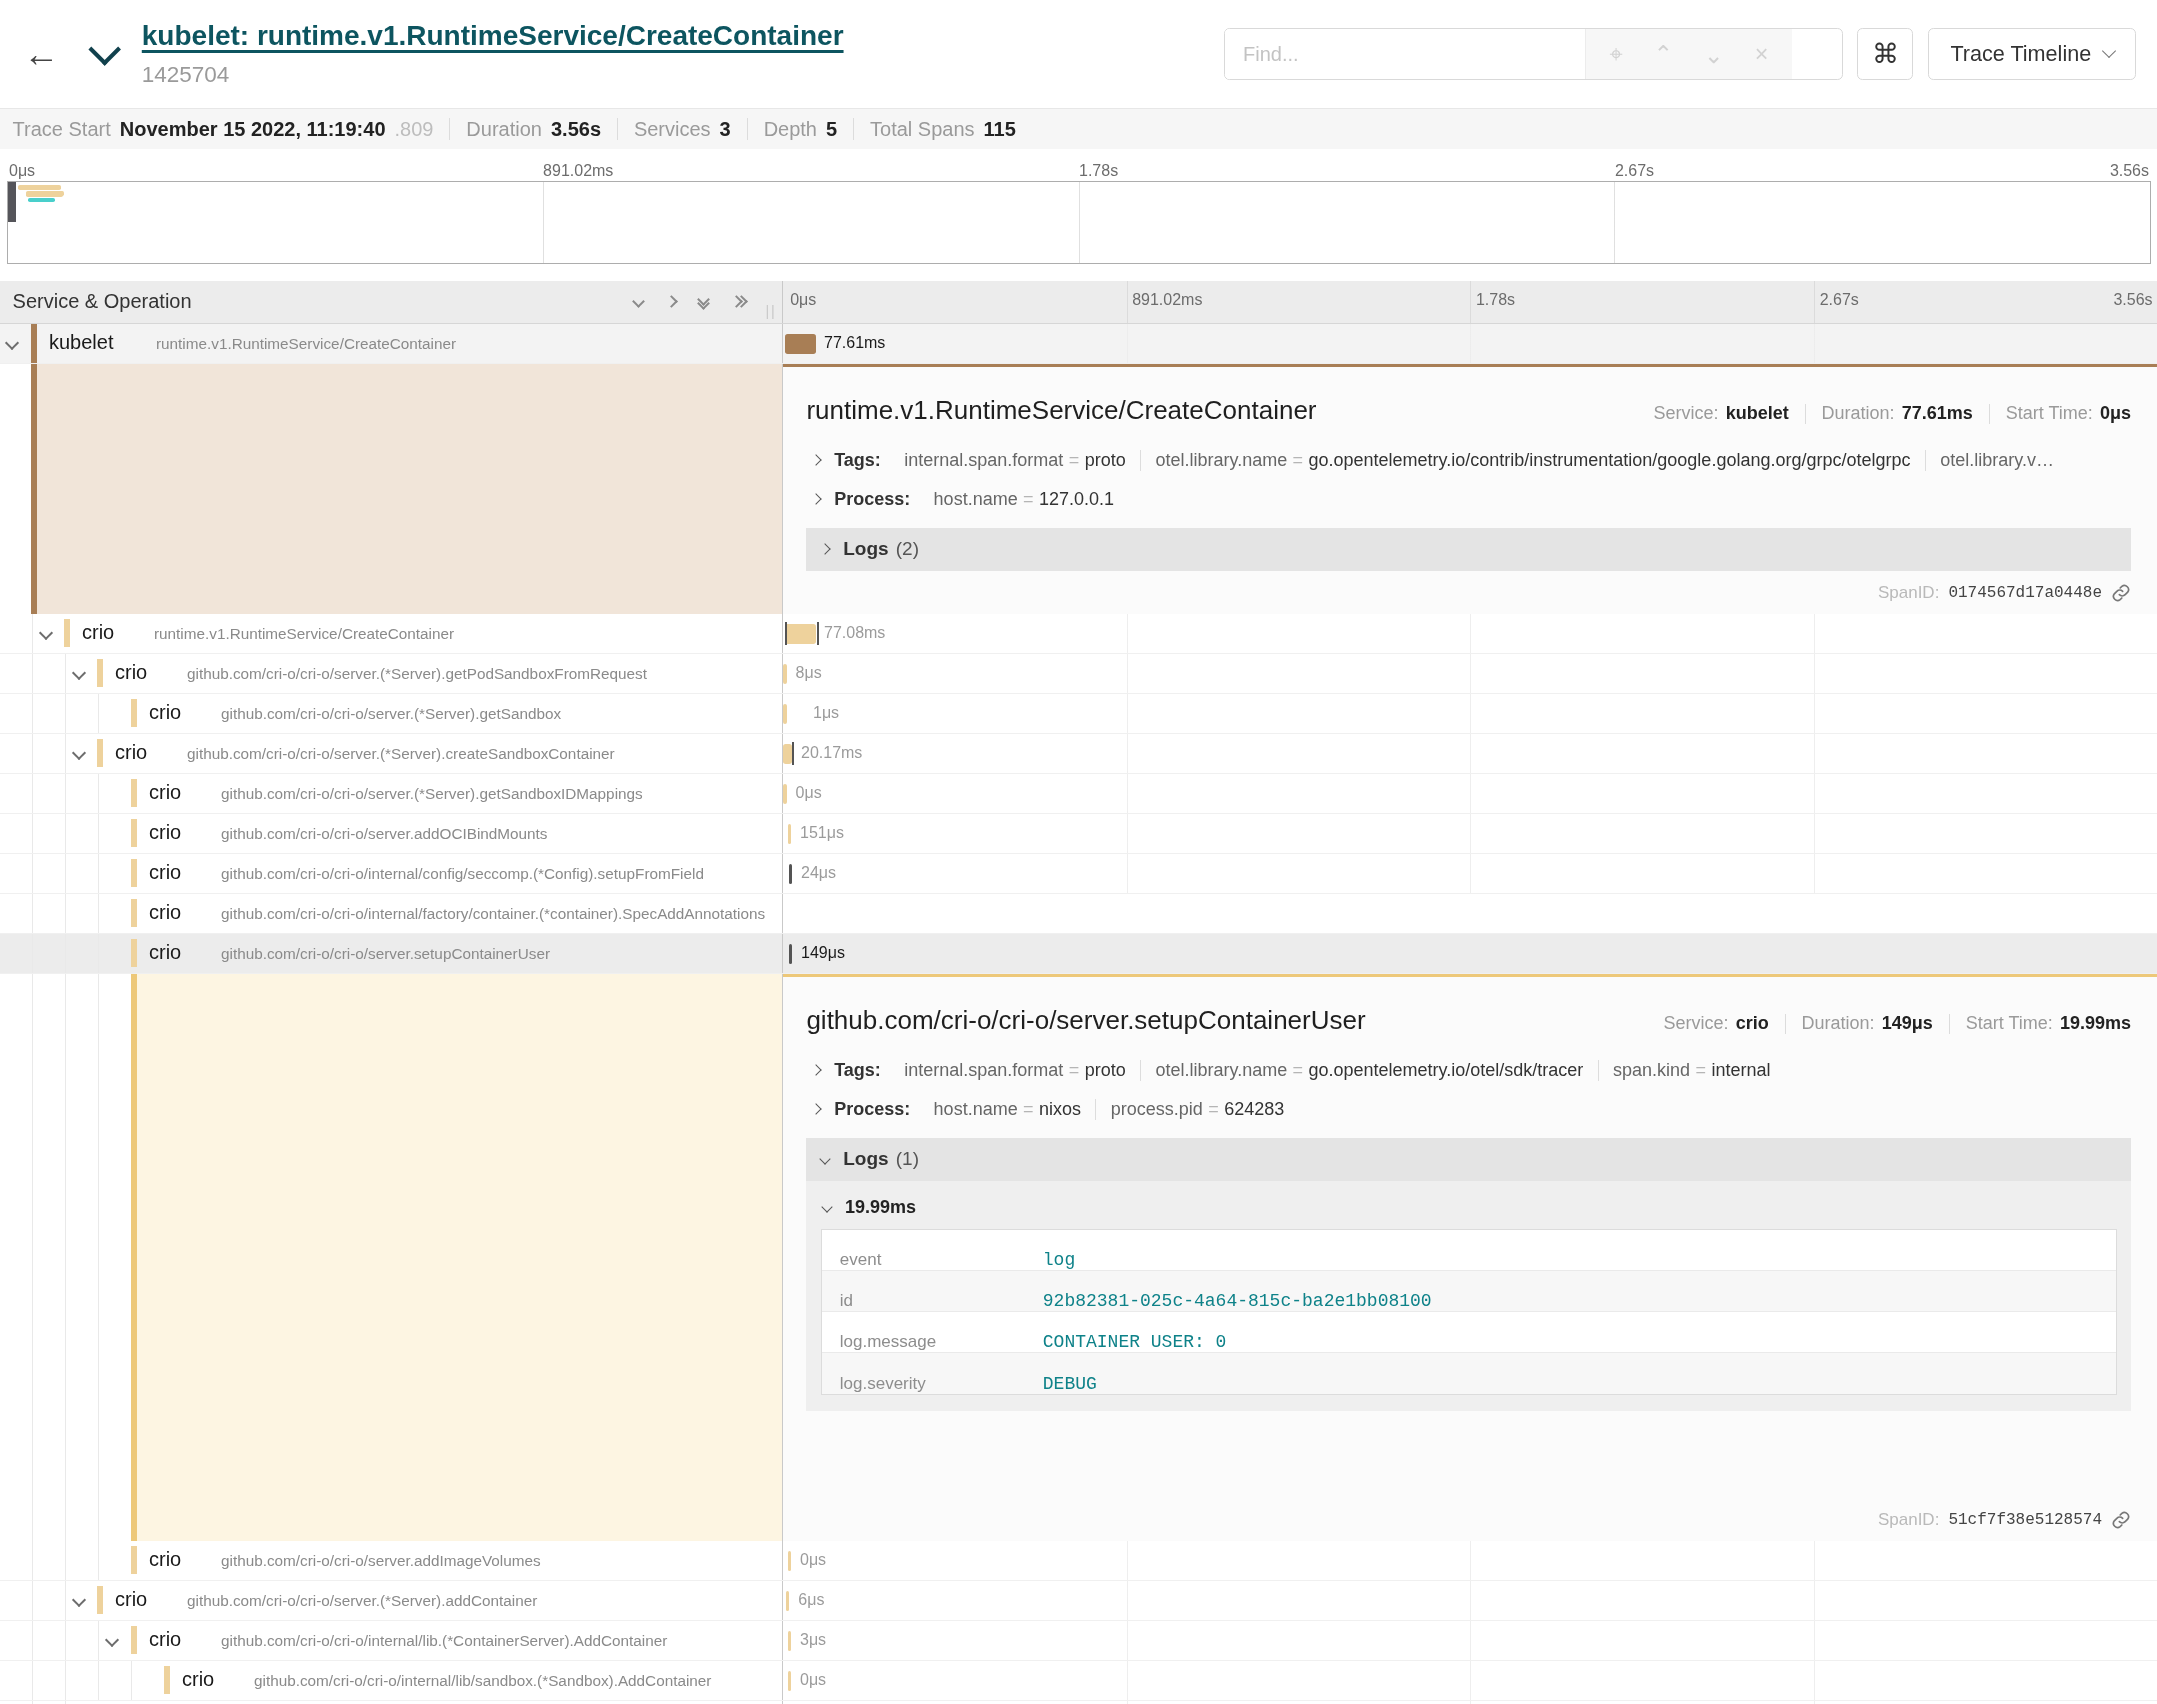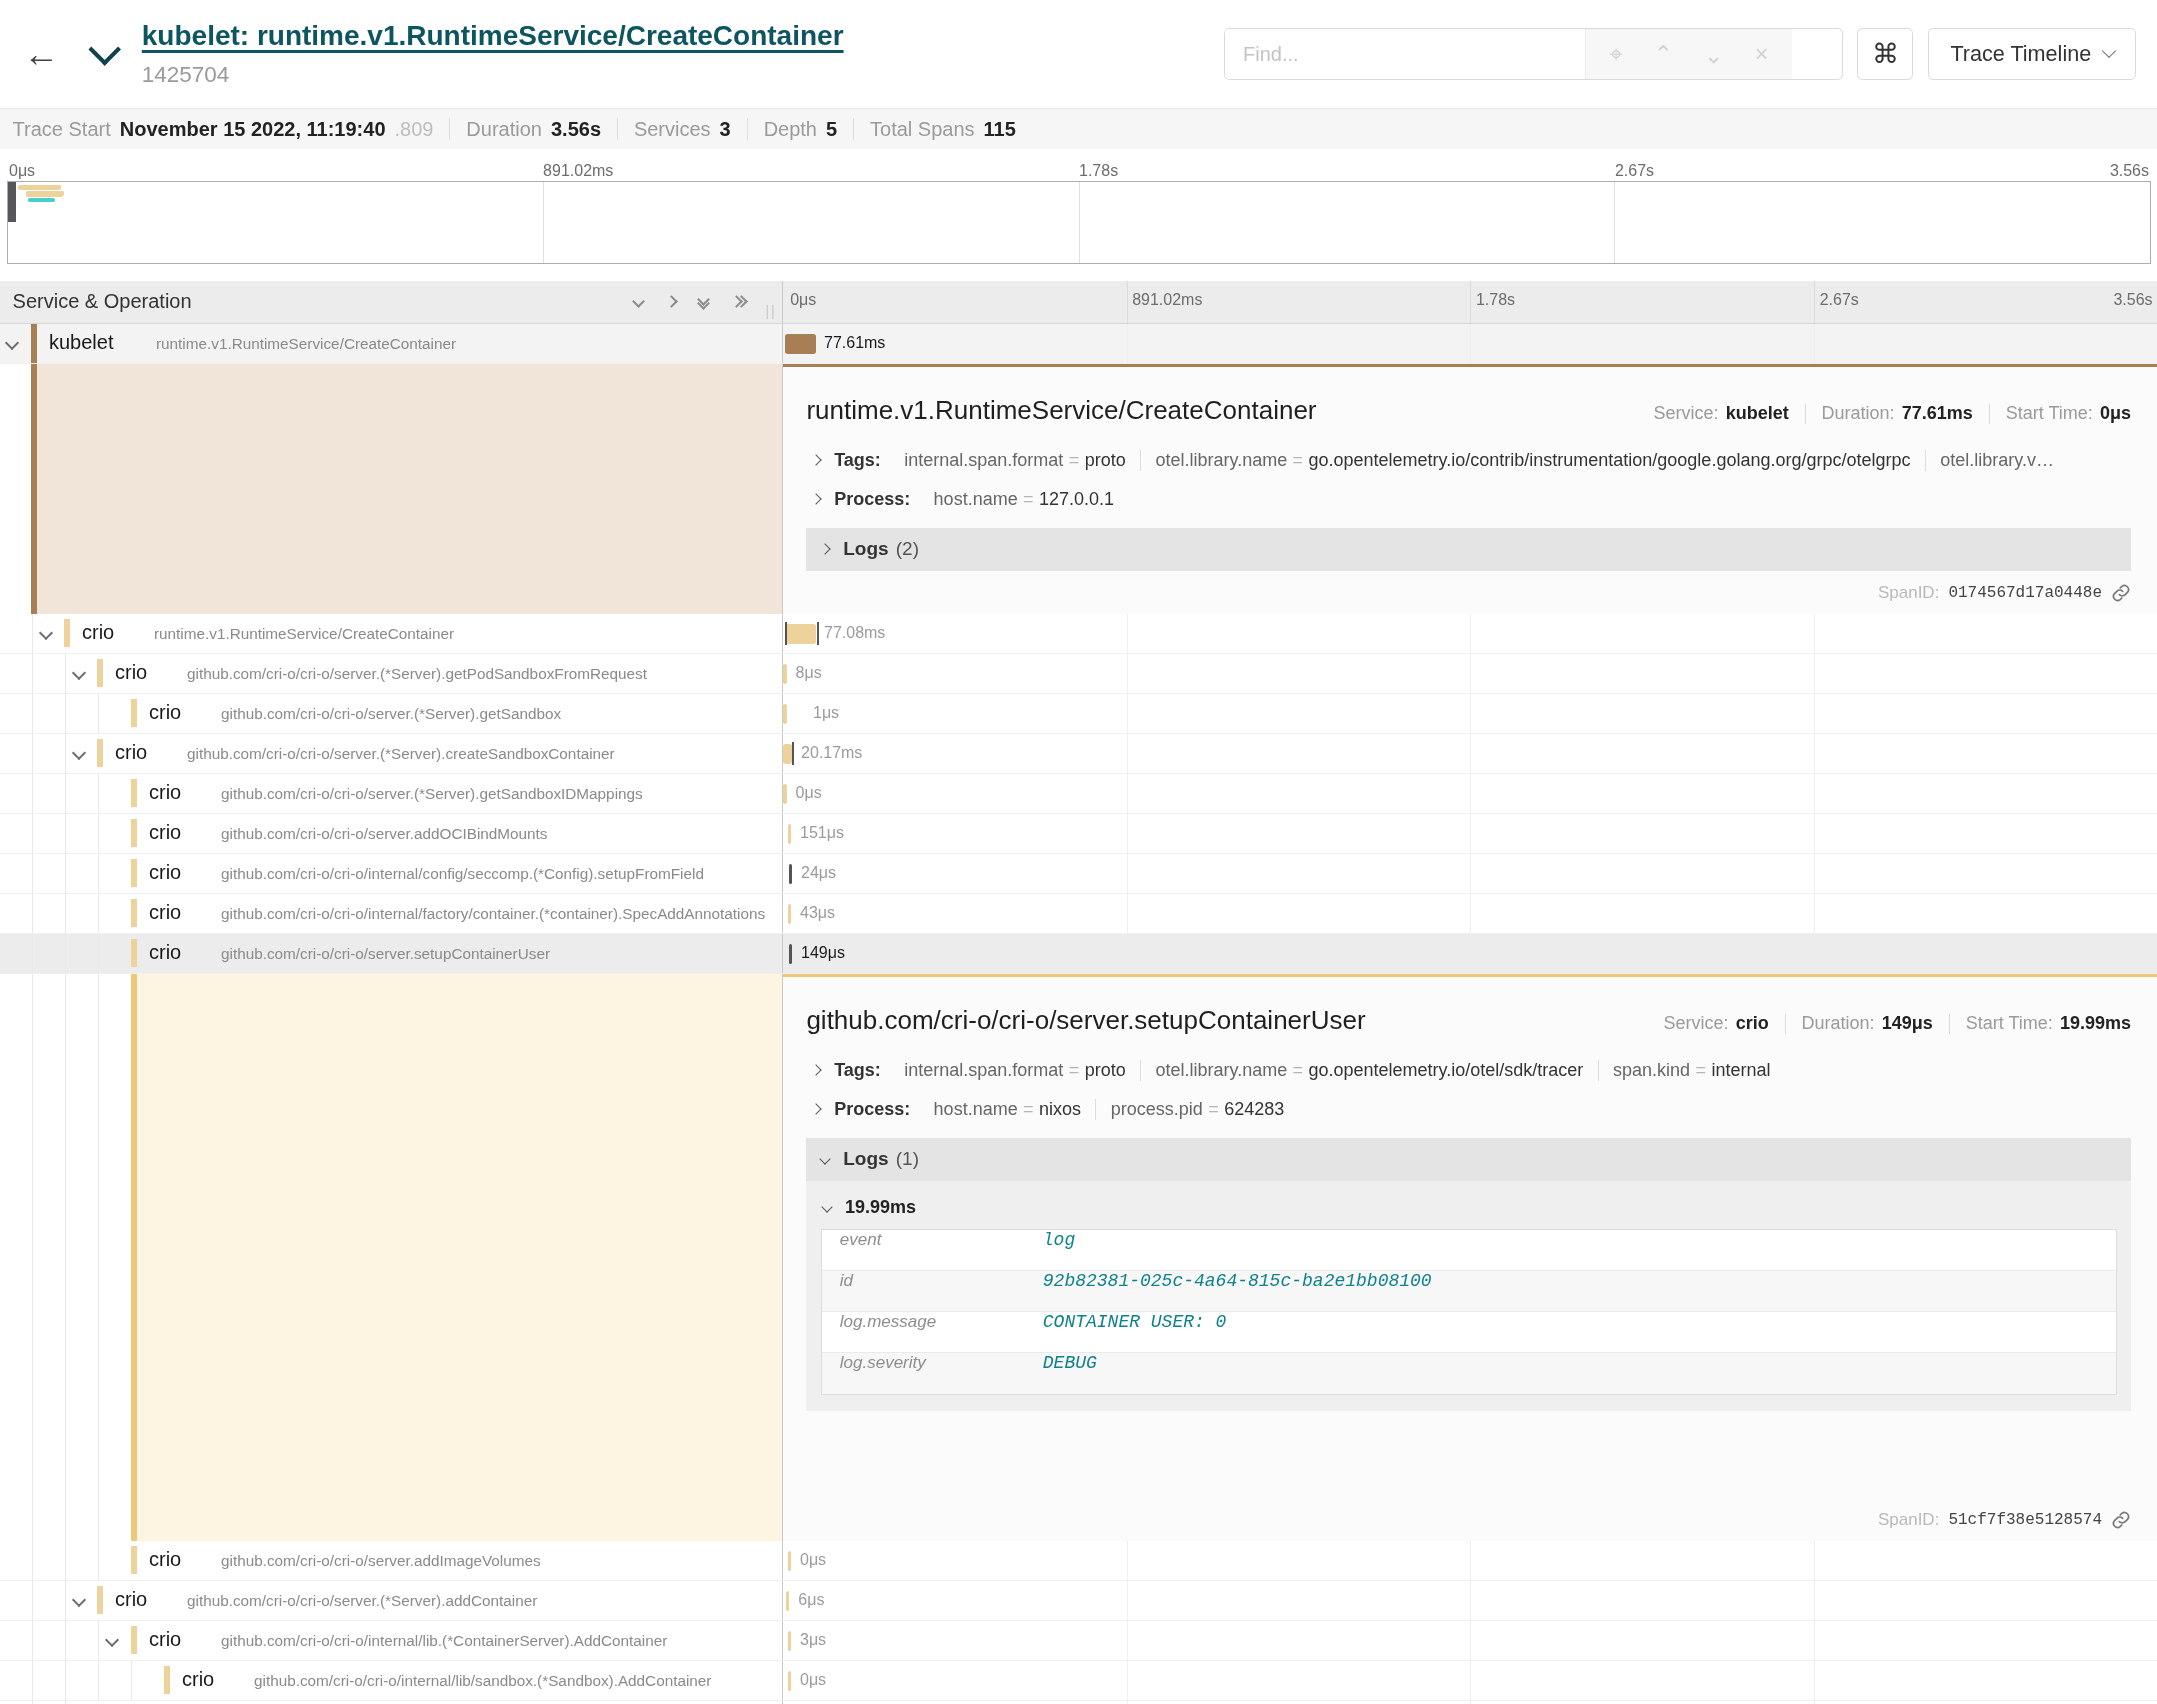--- a/index.html
+++ b/index.html
@@ -94,21 +94,21 @@
   .kv-list { display:flex; align-items:center; min-width:0; }
   .kv { padding:0 14.4px; border-left:0.9px solid #ddd; white-space:nowrap; color:#555; }
   .kv:first-child { border-left:none; }
   .kv .k { color:#666; } .kv .eq { color:#b5b5b5; padding:0 5.4px; } .kv .v { color:#333; }
   .logs-bar { background:#e4e4e4; height:43px; display:flex; align-items:center; font-size:19px; padding:0 9px; cursor:pointer; margin-top:3.6px; }
   .logs-bar .sec-label { margin-right:7.2px; }
   .logs-count { color:#555; }
   .logs-body { background:#efefef; padding:3.6px 14.4px 16px; }
   .log-entry-head { display:flex; align-items:center; font-size:18px; font-weight:700; color:#222; padding:12.6px 0 10.8px 1.8px; cursor:pointer; }
   .log-table { background:#fff; border:0.9px solid #dcdcdc; }
-  .lt-row { display:flex; align-items:flex-start; min-height:41px; border-bottom:0.9px solid #eaeaea;font-style:italic; }
+  .lt-row { display:flex; align-items:flex-end; min-height:41px; border-bottom:0.9px solid #eaeaea; }
   .lt-row:last-child { border-bottom:none; }
   .lt-row:nth-child(even) { background:#f7f7f7; }
   .lt-key { width:221px; flex:none; padding-left:18px; font-size:17px; color:#8d8d8d; }
   .lt-val { font-family:"Liberation Mono",monospace; font-size:18px; color:#0e8289; }
   .log-note { color:#9a9a9a; font-size:15.3px; padding:14.4px 1.8px 3.6px; }
   .spanid-row { position:absolute; right:27px; bottom:10.8px; font-size:17px; color:#b9b9b9; display:flex; align-items:center; gap:9px; }
   .spanid-row b { color:#444; font-weight:500; font-family:"Liberation Mono",monospace; font-size:16px; }
   .link-ic { width:20px; height:20px; }
 </style>
 </head>
@@ -379,25 +379,20 @@
        </div>
       </div>
       <div class="trow">
         <div class="nm-col">
          <div class="guides" style="width:100px"></div>
 
          <div class="svc-bar" style="left:131px;top:5.4px;bottom:5.4px;background:#eed29c"></div>
          <span class="svc-name" style="left:149px">crio</span>
          <span class="op-name" style="left: 221px;">github.com/cri-o/cri-o/internal/factory/container.(*container).SpecAddAnnotations</span>
        </div>
-       <div class="tl-col">
-         <div class="dur-bar" style="left:4.5px;width:3.6px;background:#eed29c"></div>
-
-         <span class="dur-label" style="left:17px">43μs</span>
-       </div>
       </div>
       <div class="trow selected">
         <div class="nm-col">
          <div class="guides" style="width:100px"></div>
 
          <div class="svc-bar" style="left:131px;top:5.4px;bottom:5.4px;background:#eed29c"></div>
          <span class="svc-name" style="left:149px">crio</span>
          <span class="op-name" style="left: 221px;">github.com/cri-o/cri-o/server.setupContainerUser</span>
        </div>
        <div class="tl-col">

